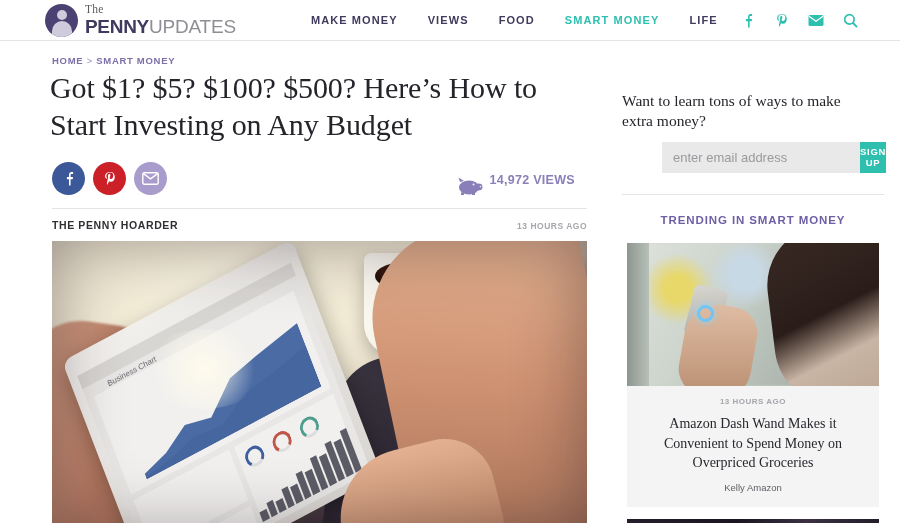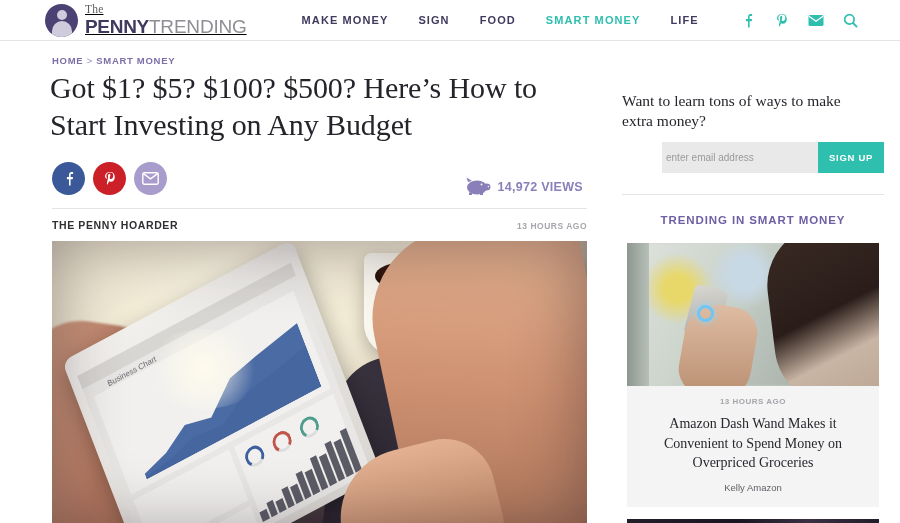--- a/index.html
+++ b/index.html
@@ -37,39 +37,39 @@
     position: absolute; left: 50%; top: 6px;
     width: 10px; height: 10px; border-radius: 50%;
     background: #cfcbdd; transform: translateX(-50%);
   }
   .brand-mark .body {
     position: absolute; left: 50%; top: 17px;
     width: 20px; height: 17px;
     border-radius: 11px 11px 0 0;
     background: #cfcbdd; transform: translateX(-50%);
   }
-  .brand-words { margin-left: 7px; line-height: 1; text-decoration: underline; }
+  .brand-words { margin-left: 7px; line-height: 1; }
   .brand-the {
     font-size: 11.5px; color: #5b5b5f;
     font-family: "Liberation Serif", serif;
     letter-spacing: .2px; display: block; margin-bottom: 1px;
   }
   .brand-name { display: block; white-space: nowrap; }
   .brand-penny {
     font-size: 19px; font-weight: 700; color: #3f3a5e;
     letter-spacing: -.3px;
   }
   .brand-hoarder {
     font-size: 19px; font-weight: 400; color: #8e8e95;
     letter-spacing: -.2px;
   }
 
   .main-nav {
     display: flex; align-items: center;
-    margin-left: 55px; gap: 30px;
+    margin-left: 75px; gap: 30px;
   }
   .nav-link {
     font-size: 11px; font-weight: 700;
     letter-spacing: 1.1px;
     color: #3f3a5e; text-decoration: none;
     cursor: pointer; white-space: nowrap;
   }
   .nav-link.is-active { color: #2ebfae; }
 
   .header-tools {
@@ -132,22 +132,22 @@
     display: flex; align-items: center; justify-content: center;
     margin-right: 8px; cursor: pointer;
     color: #ffffff;
   }
   .share-btn.fb { background: #3b5998; }
   .share-btn.pin { background: #cb2027; }
   .share-btn.mail { background: #a79ccb; }
   .share-btn svg { display: block; }
 
   .views {
-    position: absolute; right: 4px; bottom: 1px;
-    display: flex; align-items: flex-end; gap: 6px;
+    position: absolute; right: 12px; bottom: 1px;
+    display: flex; align-items: center; gap: 6px;
   }
   .piggy-wrap { position: relative; width: 26px; height: 30px; }
   .coins { position: absolute; left: 11px; top: 0; }
   .coin {
     width: 4px; height: 2px; border-radius: 1px;
     background: #e5b93c; margin-bottom: 2px;
   }
   .piggy { position: absolute; left: 0; bottom: 0; }
   .views-count {
     font-size: 12.5px; font-weight: 700; letter-spacing: .3px;
@@ -313,22 +313,22 @@
     margin-top: 9px;
     font-size: 9.5px; font-weight: 700; letter-spacing: .55px;
     color: #2f2f34;
   }
   .optin-form {
     margin-top: 11px; margin-left: 40px;
     display: flex; width: 222px; height: 31px;
   }
   .optin-input {
     flex: 1; border: 0; background: #e9e9e9;
-    font-size: 10px; color: #8e8e92;
-    padding: 0 4px;
+    font-size: 13px; color: #8e8e92;
+    padding: 0 11px;
     font-family: "Liberation Sans", sans-serif;
     outline: none;
   }
   .optin-input::placeholder { color: #9a9a9e; }
   .optin-submit {
     width: 66px; border: 0; background: #2ebfae;
     color: #ffffff; font-size: 9.5px; font-weight: 700;
     letter-spacing: .7px; cursor: pointer;
     font-family: "Liberation Sans", sans-serif;
   }
@@ -431,28 +431,28 @@
 <div class="site-header">
 
   <a class="brand">
     <span class="brand-mark">
       <span class="head"></span>
         <span class="body"></span>
     </span>
     <span class="brand-words">
       <span class="brand-the">The</span>
       <span class="brand-name">
-        <span class="brand-penny">PENNY</span><span class="brand-hoarder">TRENDING</span>
+        <span class="brand-penny">PENNY</span><span class="brand-hoarder">UPDATES</span>
       </span>
     </span>
   </a>
 
   <nav class="main-nav">
     <a class="nav-link">MAKE MONEY</a>
-    <a class="nav-link">SIGN</a>
+    <a class="nav-link">VIEWS</a>
     <a class="nav-link">FOOD</a>
     <a class="nav-link is-active">SMART MONEY</a>
     <a class="nav-link">LIFE</a>
   </nav>
 
   <div class="header-tools">
     <span class="tool-ico">
       <svg width="14" height="15" viewBox="0 0 14 15">
           <path fill="currentColor" d="M8.6 14.5V8.3h2.1l.3-2.4H8.6V4.3c0-.7.2-1.2 1.2-1.2h1.3V1c-.2 0-1-.1-1.9-.1C8.3.9 7 1.9 7 4v1.9H4.9v2.4H7v6.2h1.6z"></path>
         </svg>

